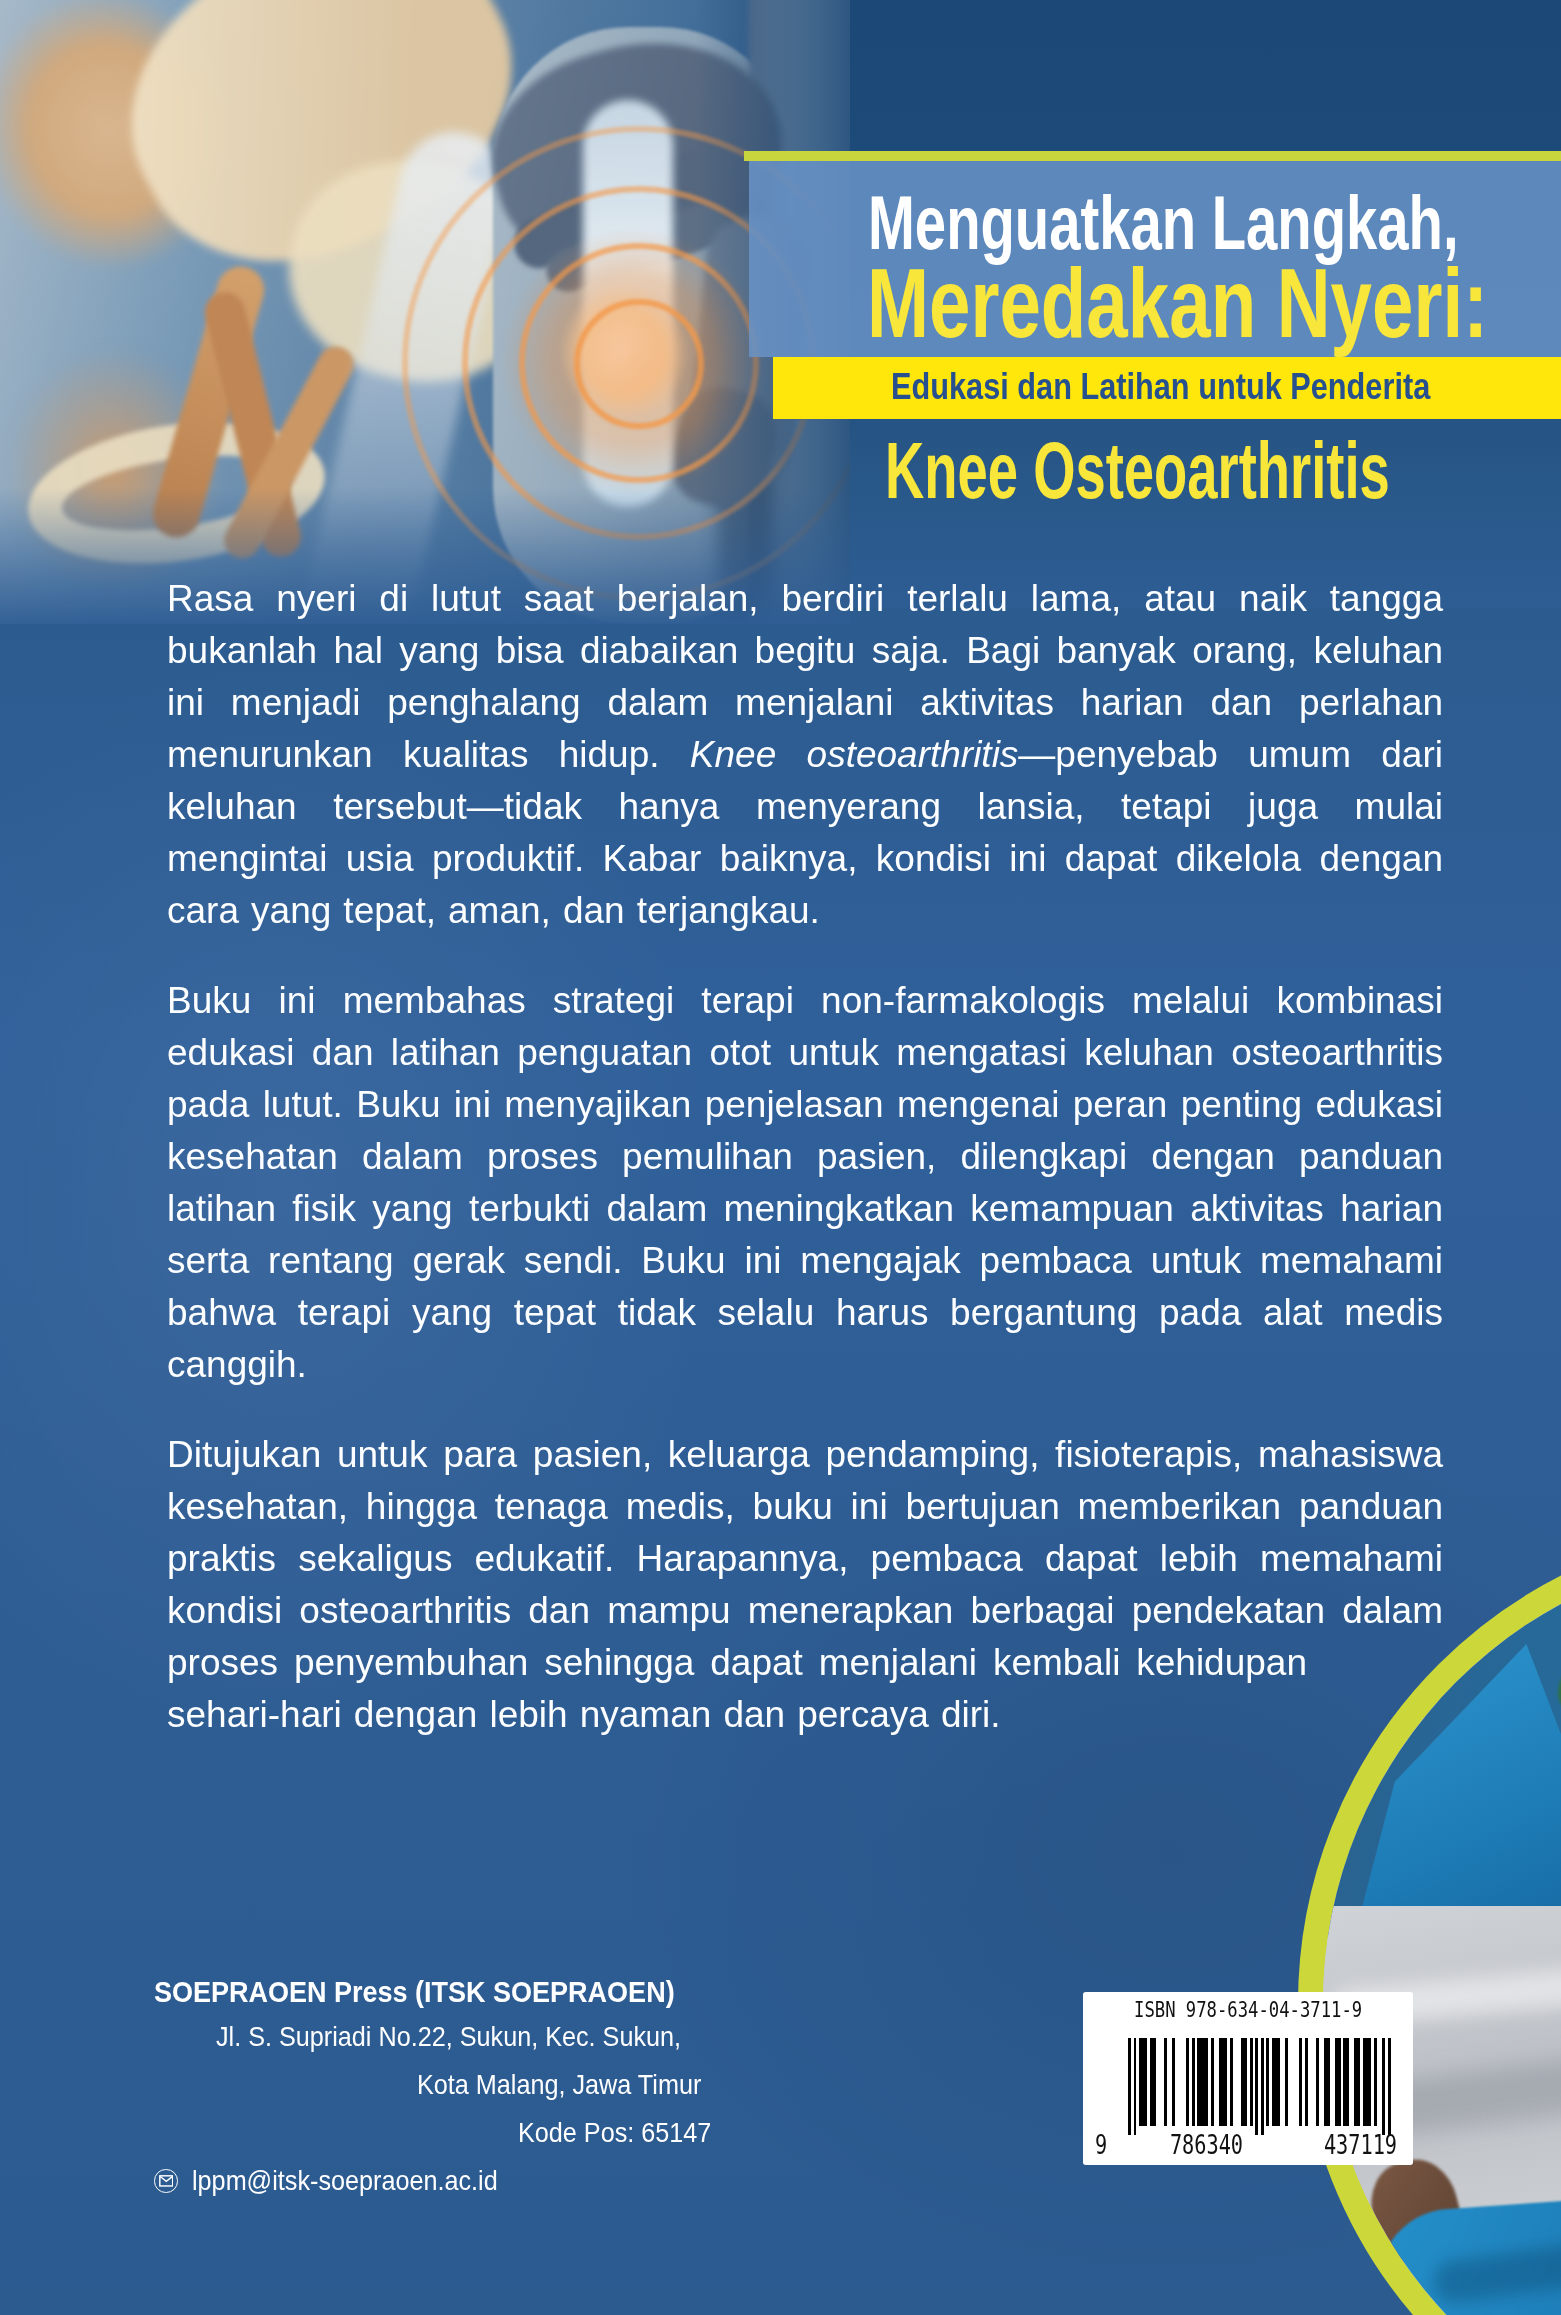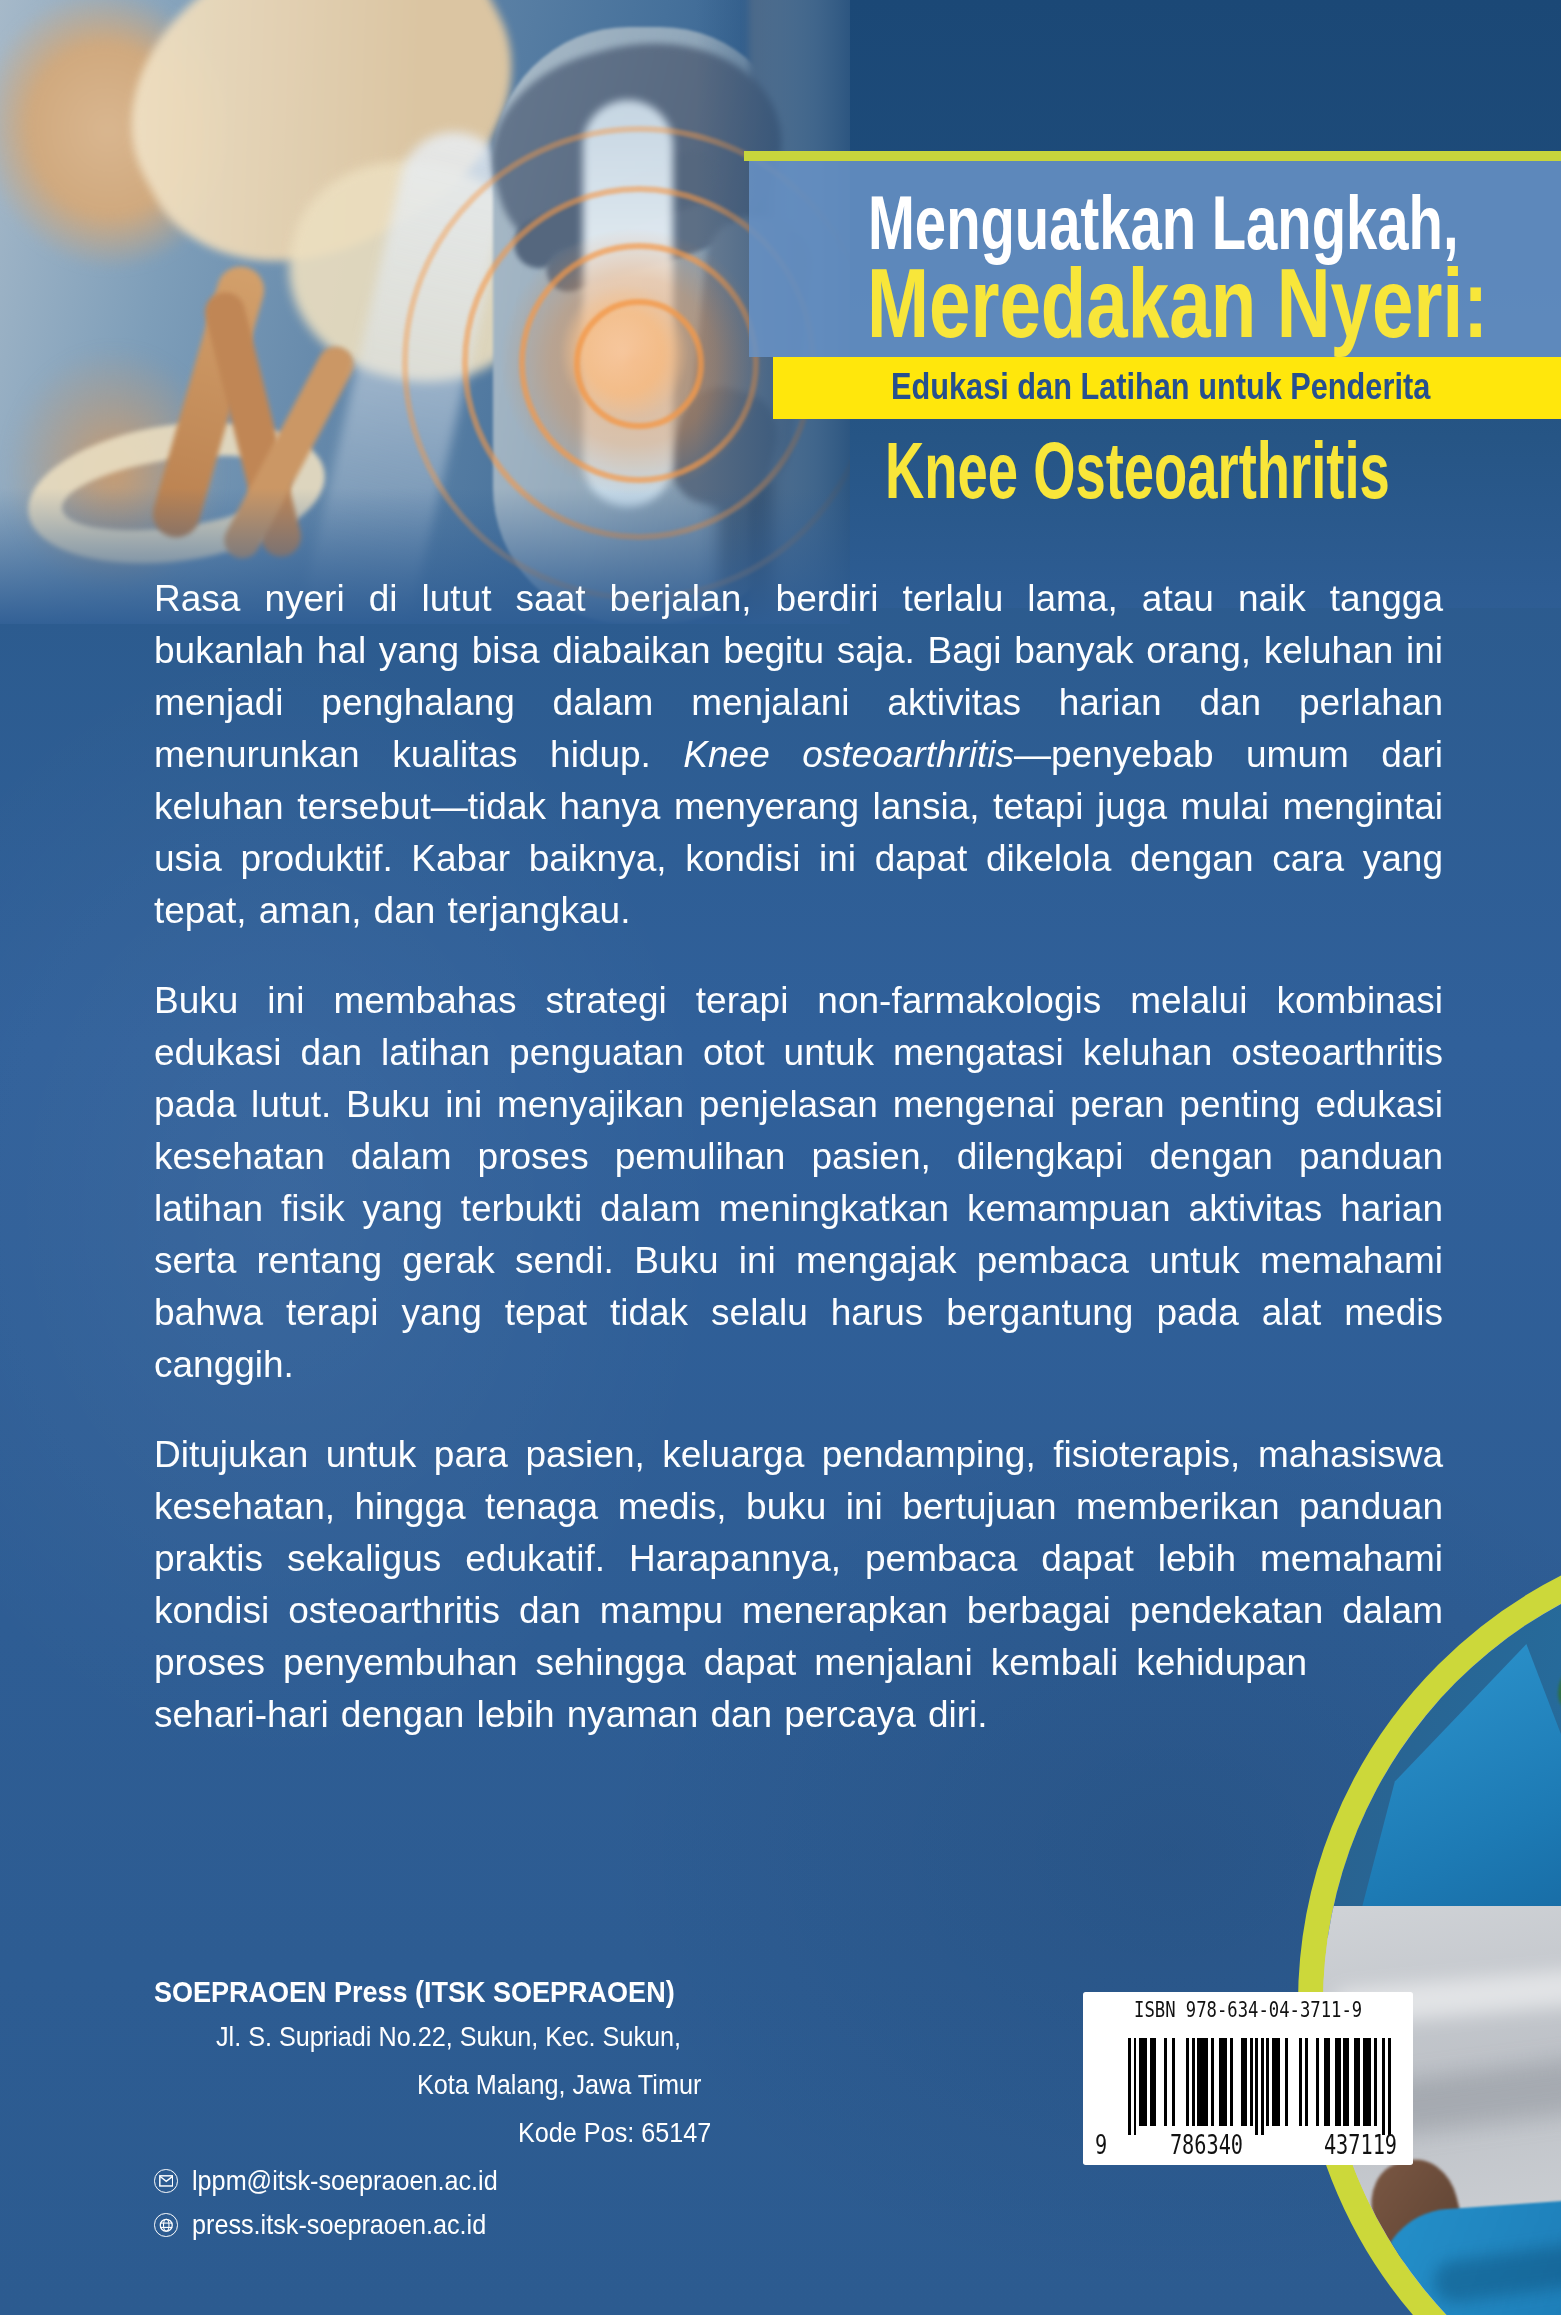--- a/index.html
+++ b/index.html
@@ -75,21 +75,21 @@
   .band-yellow{left:773px;right:0;top:357px;height:62px;background:var(--accent-yellow,#ffe70c);}
   .hl{display:inline-block;white-space:nowrap;font-weight:bold;line-height:1;transform-origin:left top;}
   .title1{left:868px;top:185px;color:#ffffff;font-size:76px;transform:scaleX(.74);}
   .title2{left:867px;top:254px;color:var(--title-yellow,#f8e63a);font-size:98px;transform:scaleX(.76);}
   .subtitle{left:891px;top:368px;color:var(--subtitle-blue,#27508e);font-size:37px;transform:scaleX(.83);}
   .knee-title{left:885px;top:431px;color:var(--title-yellow,#f8e63a);font-size:80px;transform:scaleX(.68);}
 
   
   .synopsis{left:154px;top:573px;width:1289px;color:#fdfeff;font-size:37px;line-height:52px;
         text-align:justify;word-spacing:1.8px;}
-  .synopsis p{margin:0 0 38px 0;}
+  .synopsis p{margin:0 0 38px 13px;}
   .synopsis em{font-style:italic;}
   .sp1{float:right;width:0;height:238px;}
   .sp2{float:right;clear:right;width:136px;height:253px;}
 
   
   .circle-photo{left:1298px;top:1524px;width:959px;height:959px;border-radius:50%;
         border:25px solid var(--ring-green,#ccd83a);box-sizing:border-box;overflow:hidden;background:#c3c6cb;}
   .circle-photo div{position:absolute;}
   .c-top{left:-27px;top:-27px;width:724px;height:380px;transform:rotate(-6deg);
         background:linear-gradient(105deg,#2a5f8c 0%,#2471a3 60%,#1e6898 100%);}
@@ -207,31 +207,20 @@
     <div class="pub-line"><span>Kota Malang, Jawa Timur</span></div>
     <div class="pub-line"><span>Kode Pos: 65147</span></div>
     <div class="pub-row">
       <span class="pub-icon">
         <svg width="14.5" height="11.8" viewBox="0 0 16 13">
             <rect x="0.9" y="0.9" width="14.2" height="11.2" fill="none" stroke="#fff" stroke-width="1.6"></rect>
             <path d="M1 1.4 L8 7 L15 1.4" fill="none" stroke="#fff" stroke-width="1.6"></path>
           </svg>
       </span>
       <span class="txt">lppm@itsk-soepraoen.ac.id</span>
-    </div>
-    <div class="pub-row">
-      <span class="pub-icon">
-        <svg width="14.5" height="14.5" viewBox="0 0 16 16">
-            <circle cx="8" cy="8" r="6.6" fill="none" stroke="#fff" stroke-width="1.4"></circle>
-            <ellipse cx="8" cy="8" rx="3" ry="6.6" fill="none" stroke="#fff" stroke-width="1.2"></ellipse>
-            <line x1="1.4" y1="5.6" x2="14.6" y2="5.6" stroke="#fff" stroke-width="1.2"></line>
-            <line x1="1.4" y1="10.4" x2="14.6" y2="10.4" stroke="#fff" stroke-width="1.2"></line>
-          </svg>
-      </span>
-      <span class="txt">press.itsk-soepraoen.ac.id</span>
     </div>
   </div>
 
   <div class="abs isbn-box">
     <div class="isbn-label"><span>ISBN 978-634-04-3711-9</span></div>
     <div class="bars" id="barcode">
         <i style="left: 0px; width: 2.8px; height: 97px;"></i>
         <i style="left: 5.5px; width: 2.8px; height: 97px;"></i>
         <i style="left: 11px; width: 8.3px; height: 88px;"></i>
         <i style="left: 22px; width: 5.5px; height: 88px;"></i>

